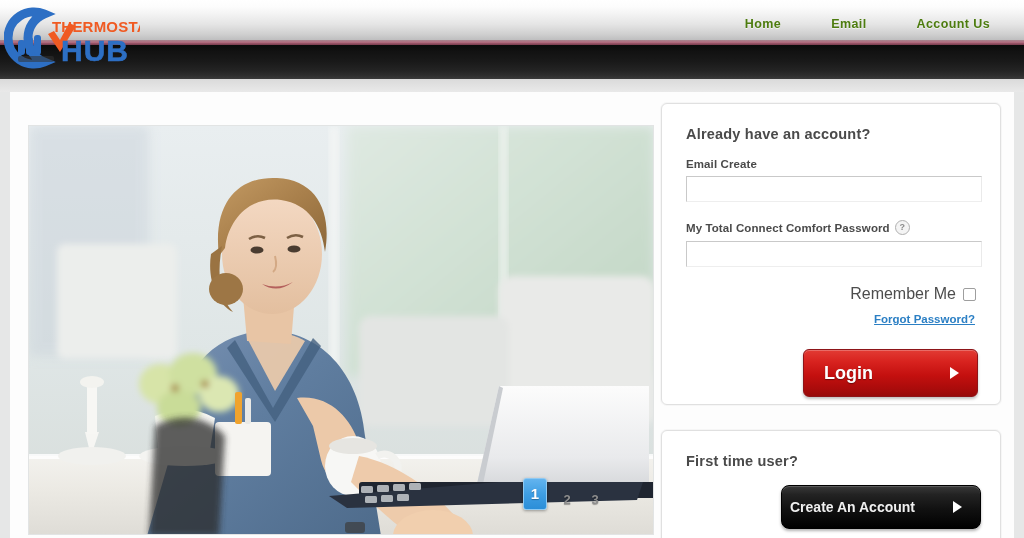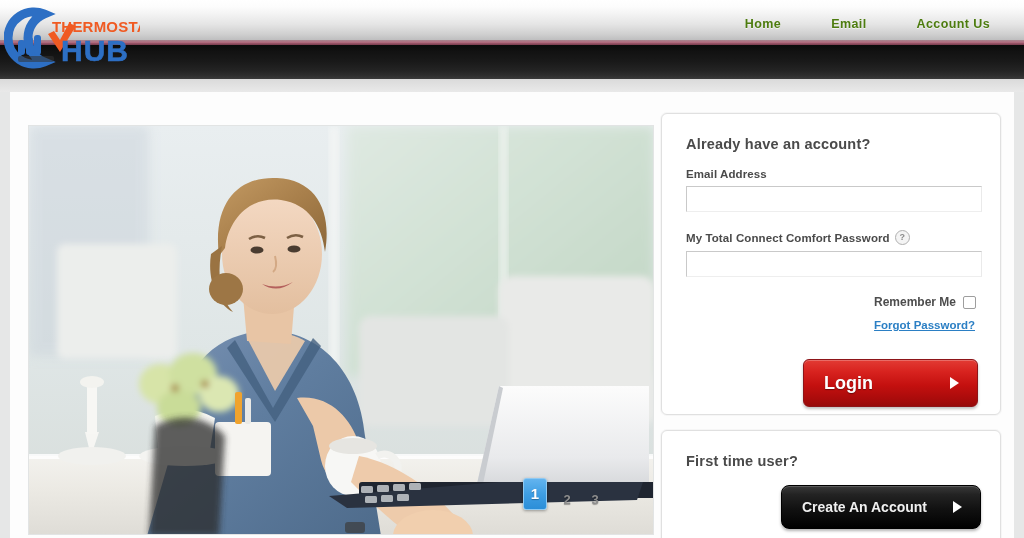--- a/index.html
+++ b/index.html
@@ -135,21 +135,21 @@
   
   .panel {
     position: absolute;
     background: #ffffff;
     border: 1px solid #e0e0e0;
     border-radius: 6px;
     box-shadow: 0 0 0 1px #f6f6f6;
     box-sizing: border-box;
   }
   .panel-login {
-    left: 651px; top: 21px;
+    left: 651px; top: 11px;
     width: 340px; height: 302px;
     padding: 22px 24px 0 24px;
   }
   .panel-signup {
     left: 651px; top: 338px;
     width: 340px; height: 134px;
     padding: 22px 24px 0 24px;
   }
 
   .panel-title {
@@ -201,22 +201,22 @@
   }
 
   .remember-row {
     display: flex;
     align-items: center;
     justify-content: flex-end;
     gap: 7px;
     margin-top: 4px;
   }
   .remember-label {
-    font-size: 12px;
-    font-weight: 700;
+    font-size: 16px;
+    font-weight: 400;
     color: #4d4d4d;
   }
   .checkbox {
     width: 13px; height: 13px;
     border: 1px solid #9e9e9e;
     border-radius: 2px;
     background: #fff;
     cursor: pointer;
     box-sizing: border-box;
   }
@@ -264,21 +264,21 @@
     background: linear-gradient(to bottom,
       #3a3a3a 0%, #232323 20%, #111111 55%, #060606 85%, #000000 100%);
     box-shadow: inset 0 1px 0 rgba(255,255,255,0.18), 0 2px 3px rgba(0,0,0,0.3);
     color: #f0f0f0;
     font-size: 14px;
     font-weight: 700;
     cursor: pointer;
     display: flex;
     align-items: center;
     justify-content: space-between;
-    padding: 0 18px 0 20px;
+    padding: 0 18px 0 8px;
     box-sizing: border-box;
     font-family: "Liberation Sans", sans-serif;
   }
   .arrow {
     width: 0; height: 0;
     border-top: 6px solid transparent;
     border-bottom: 6px solid transparent;
     border-left: 9px solid #ffffff;
   }
 </style>
@@ -461,21 +461,21 @@
         <span class="dot active">1</span>
         <span class="dot">2</span>
         <span class="dot">3</span>
       </div>
     </div>
 
     <div class="panel panel-login">
       <div class="panel-title">Already have an account?</div>
 
       <label class="field-label">
-        <span>Email Address</span>
+        <span>Email Create</span>
       </label>
       <input class="text-input" type="text" placeholder="" style="">
 
       <label class="field-label">
         <span>My Total Connect Comfort Password</span>
         <span class="help-icon">?</span>
       </label>
       <input class="text-input" type="password" placeholder="" style="">
 
       <div class="remember-row">

